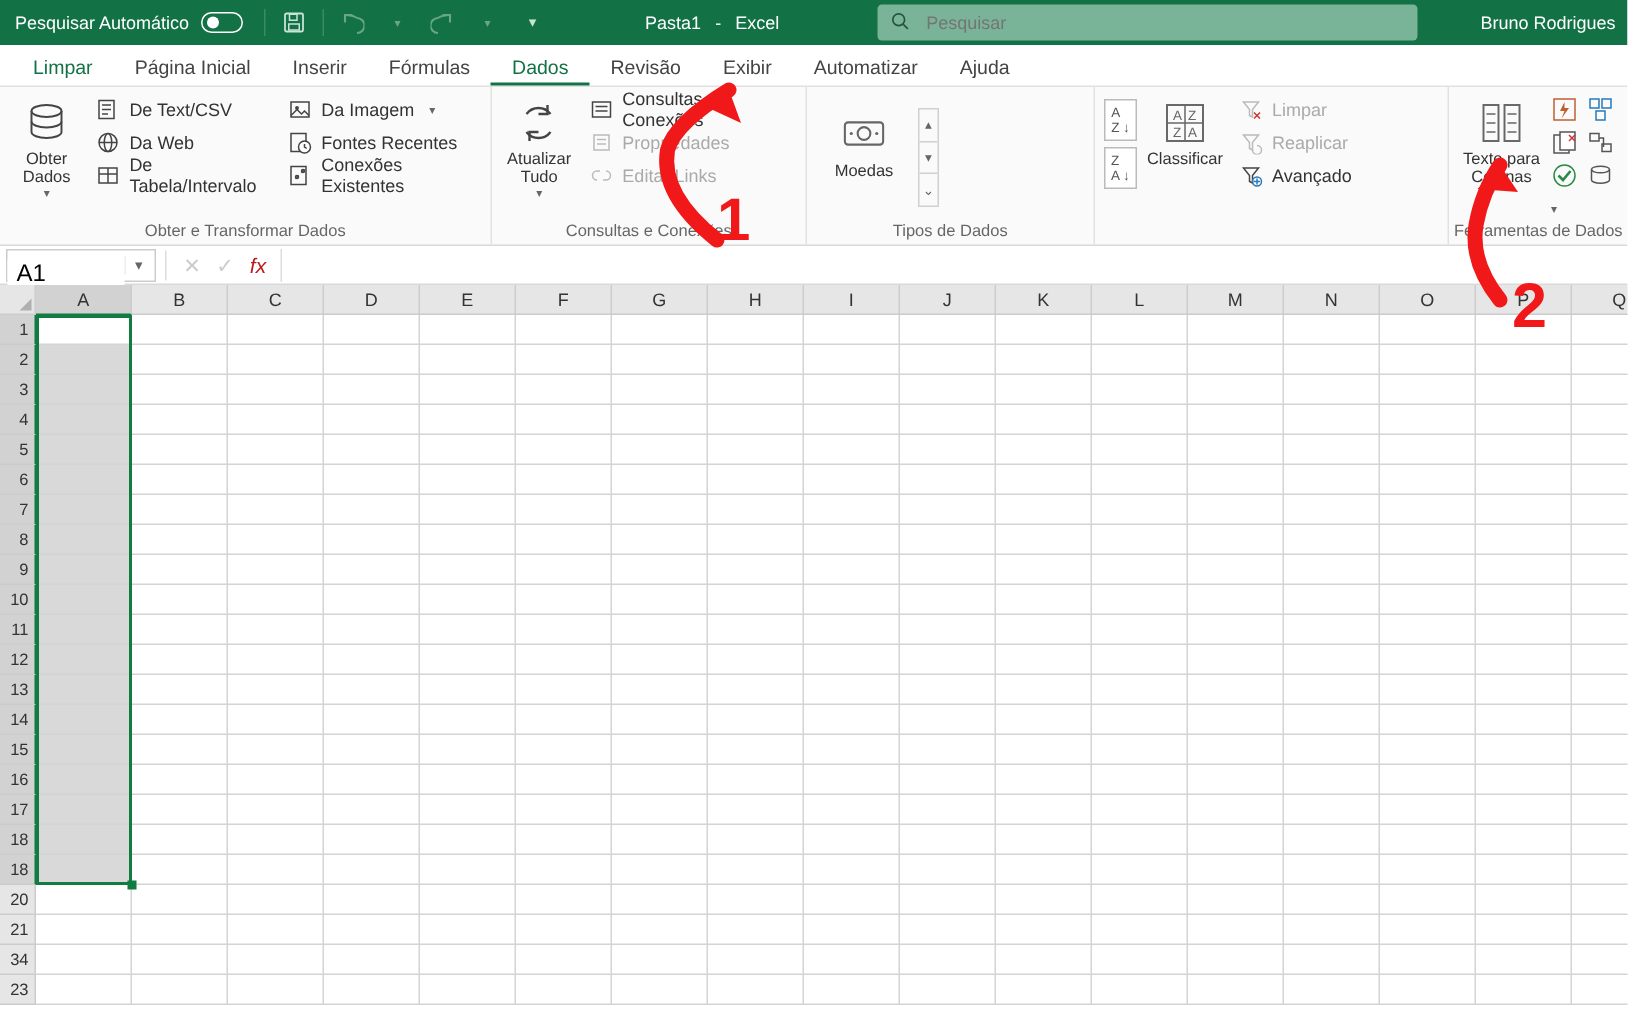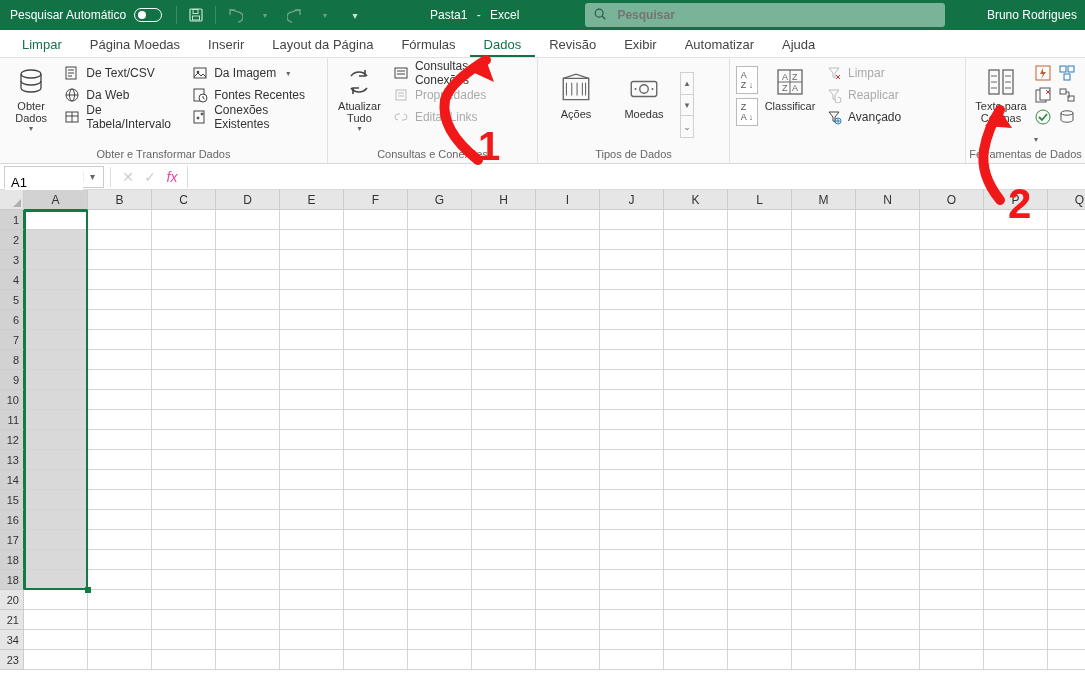--- a/index.html
+++ b/index.html
@@ -9,21 +9,21 @@
   
   .titlebar { height: 30px; background: #127245; color: #fff; display: flex; align-items: center; font-size: 12px; position: relative; }
   .autosave { display: flex; align-items: center; padding: 0 10px; gap: 8px; }
   .toggle { width: 28px; height: 14px; border: 1px solid #fff; border-radius: 7px; position: relative; }
   .toggle::after { content: ""; width: 8px; height: 8px; background: #fff; border-radius: 50%; position: absolute; top: 2px; left: 3px; }
   .qat { display: flex; gap: 8px; padding: 0 4px; align-items: center; }
   .qat .ic { width: 22px; height: 22px; display: flex; align-items: center; justify-content: center; color: #c7e4d4; }
   .qat .sep { width: 1px; height: 18px; background: #3a8a62; }
   .title-center { flex: 1; display: flex; align-items: center; justify-content: flex-start; padding-left: 60px; gap: 6px; }
   .searchbox { height: 24px; background: #79b498; border-radius: 3px; display: flex; align-items: center; padding: 0 8px; gap: 8px; min-width: 360px; margin-left: 60px; }
-  .searchbox input { background: transparent; border: none; outline: none; color: #27523d; font-size: 12px; width: 100%; font-weight: bold; }
+  .searchbox input { background: transparent; border: none; outline: none; color: #27523d; font-size: 12px; width: 100%; }
   .user { margin-left: auto; padding-right: 8px; font-size: 12px; }
 
   
   .tabs { height: 28px; background: #fff; display: flex; align-items: flex-end; padding-left: 8px; gap: 0; border-bottom: 1px solid #e1e1e1; }
   .tab { padding: 6px 14px 5px 14px; font-size: 13px; color: #444; cursor: pointer; }
   .tab:first-child { color: #127245; font-weight: 400; }
   .tab.active { color: #127245; border-bottom: 2px solid #127245; padding-bottom: 3px; }
 
   
   .ribbon { height: 106px; background: #fafafa; display: flex; border-bottom: 1px solid #d9d9d9; }
@@ -38,21 +38,21 @@
   .smallrow .sic { width: 16px; height: 16px; display: flex; align-items: center; justify-content: center; color: #444; }
   .col { display: flex; flex-direction: column; }
   .carousel { width: 14px; display: flex; flex-direction: column; border: 1px solid #d0d0d0; height: 66px; margin-top: 4px; }
   .carousel div { flex: 1; display: flex; align-items: center; justify-content: center; font-size: 9px; color: #666; border-bottom: 1px solid #d0d0d0; cursor:pointer;}
   .carousel div:last-child{border-bottom:none;}
   .sortic { width: 22px; height: 28px; border: 1px solid #bbb; display: flex; align-items: center; justify-content: center; font-size: 9px; color: #555; cursor:pointer; background:#fff;}
 
   
   .fbar { height: 26px; display: flex; align-items: center; border-bottom: 1px solid #d9d9d9; background: #fff; }
   .namebox { width: 100px; height: 22px; border: 1px solid #ccc; margin-left: 4px; display: flex; align-items: center; }
-  .namebox input { border: none; outline: none; width: 78px; font-size: 13px; padding-left: 6px; margin-top: 12px; }
+  .namebox input { border: none; outline: none; width: 78px; font-size: 16px; padding-left: 6px; margin-top: 12px; }
   .namebox .dd { width: 18px; text-align: center; color: #666; font-size: 10px; border-left: 1px solid #eee; cursor:pointer;}
   .fbar .sepv { width: 1px; height: 20px; background: #ddd; margin: 0 6px; }
   .fbar .fbtn { width: 22px; color: #999; text-align: center; cursor: pointer; font-size: 14px; }
   .fxinput { flex: 1; border: none; outline: none; height: 22px; font-size: 12px; padding-left: 6px; border-left: 1px solid #ddd; margin-left: 4px;}
 
   
   .gridwrap { position: relative; }
   .corner { position: absolute; left: 0; top: 0; width: 24px; height: 20px; background: #e6e6e6; border-right: 1px solid #ccc; border-bottom: 1px solid #ccc; }
   .corner::after{content:"";position:absolute;right:2px;bottom:2px;border-right:8px solid #b0b0b0;border-top:8px solid transparent;}
   .colheads { position: absolute; left: 24px; top: 0; height: 20px; display: flex; }
@@ -122,23 +122,22 @@
           </svg>
       </span>
       <input placeholder="Pesquisar" style="">
     </div>
   </div>
   <div class="user">Bruno Rodrigues</div>
 </div>
 
 <div class="tabs" id="tabs">
     <div class="tab">Limpar</div>
-    <div class="tab">Página Moedas</div>
+    <div class="tab">Página Inicial</div>
     <div class="tab">Inserir</div>
-    <div class="tab">Layout da Página</div>
     <div class="tab">Fórmulas</div>
     <div class="tab active">Dados</div>
     <div class="tab">Revisão</div>
     <div class="tab">Exibir</div>
     <div class="tab">Automatizar</div>
     <div class="tab">Ajuda</div>
   </div>
 
 <div class="ribbon">
 
@@ -266,28 +265,20 @@
             </span>
             <span>Editar Links</span>
           </div>
       </div>
     </div>
     <div class="group-label">Consultas e Conexões</div>
   </div>
 
   <div class="group" style="width:192px">
     <div class="group-body" style="align-items:center;">
-      <div class="midbtn">
-        <svg width="34" height="34" viewBox="0 0 32 32">
-            <path d="M4 26 L4 6 L28 6 L28 26 Z" fill="none" stroke="#666" stroke-width="1.3"></path>
-            <path d="M7 10v12 M12 10v12 M17 10v12 M22 10v12 M25 10v12" stroke="#666"></path>
-            <path d="M4 6 L16 2 L28 6" fill="none" stroke="#666" stroke-width="1.3"></path>
-          </svg>
-        <span>Ações</span>
-      </div>
       <div class="midbtn">
         <svg width="34" height="34" viewBox="0 0 32 32">
             <rect x="4" y="9" width="24" height="14" rx="2" fill="none" stroke="#666" stroke-width="1.3"></rect>
             <circle cx="16" cy="16" r="4" fill="none" stroke="#666" stroke-width="1.3"></circle>
             <circle cx="8" cy="16" r="1" fill="#666"></circle>
             <circle cx="24" cy="16" r="1" fill="#666"></circle>
           </svg>
         <span>Moedas</span>
       </div>
       <div class="carousel">
@@ -405,21 +396,21 @@
 </div>
 
 <div class="fbar">
   <div class="namebox">
     <input value="A1" style="">
     <span class="dd">▾</span>
   </div>
   <span class="sepv"></span>
   <span class="fbtn" style="color:#ccc">✕</span>
   <span class="fbtn" style="color:#ccc">✓</span>
-  <span class="fbtn" style="font-style:italic;color:#ec4899">fx</span>
+  <span class="fbtn" style="font-style:italic;color:#b91c1c">fx</span>
   <input class="fxinput" style="">
 </div>
 
 <div class="gridwrap" style="height:487px">
   <div class="corner"></div>
   <div class="colheads" id="colheads">
       <div class="colhead sel">A</div>
       <div class="colhead">B</div>
       <div class="colhead">C</div>
       <div class="colhead">D</div>

